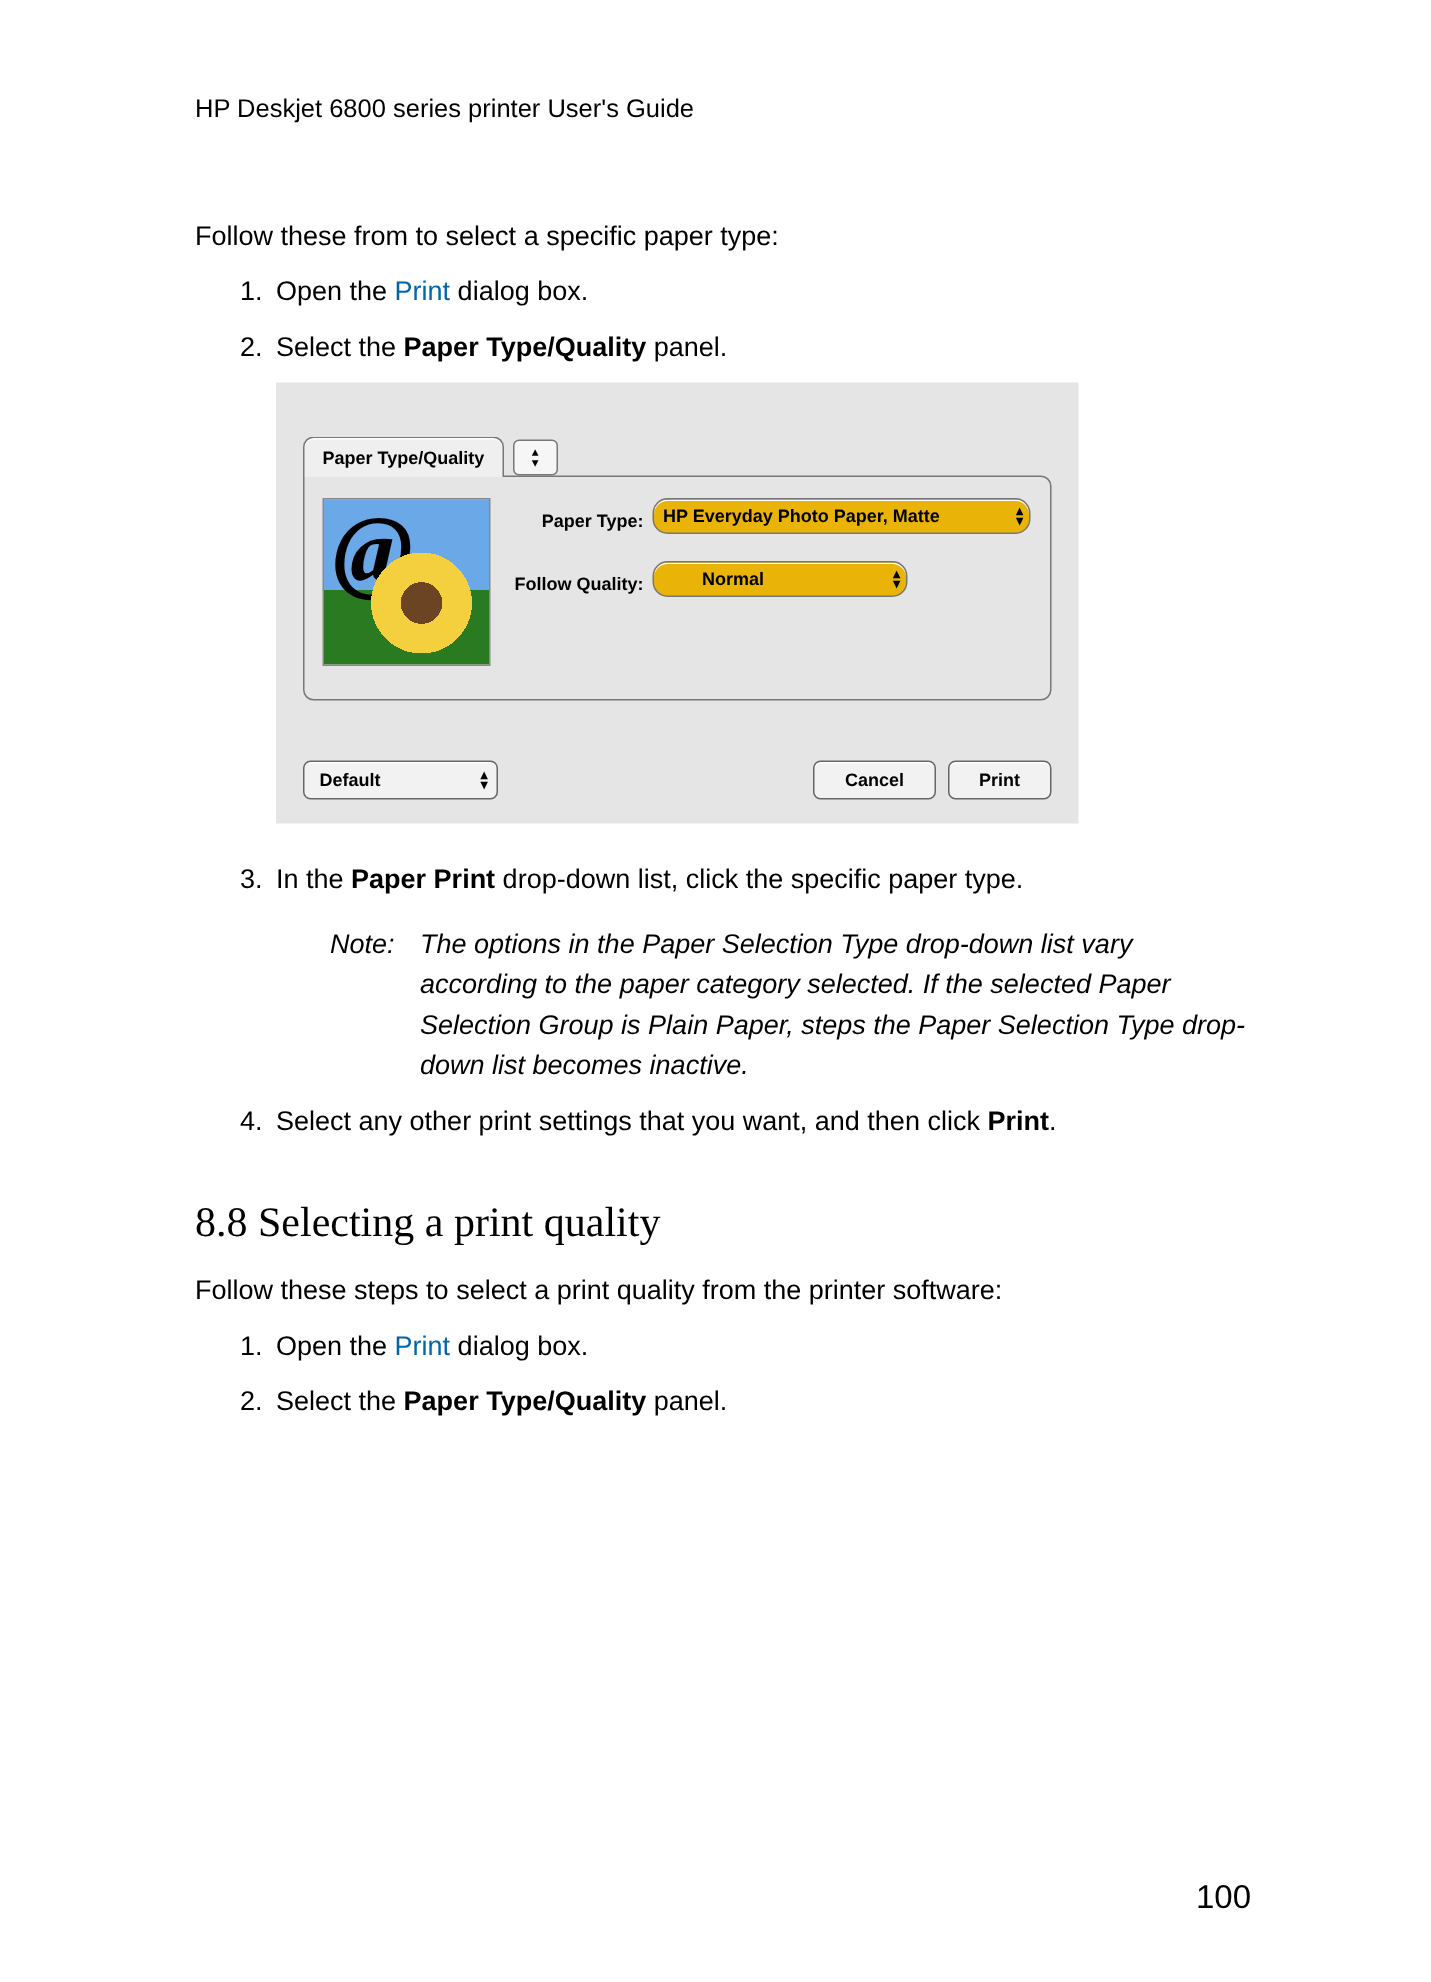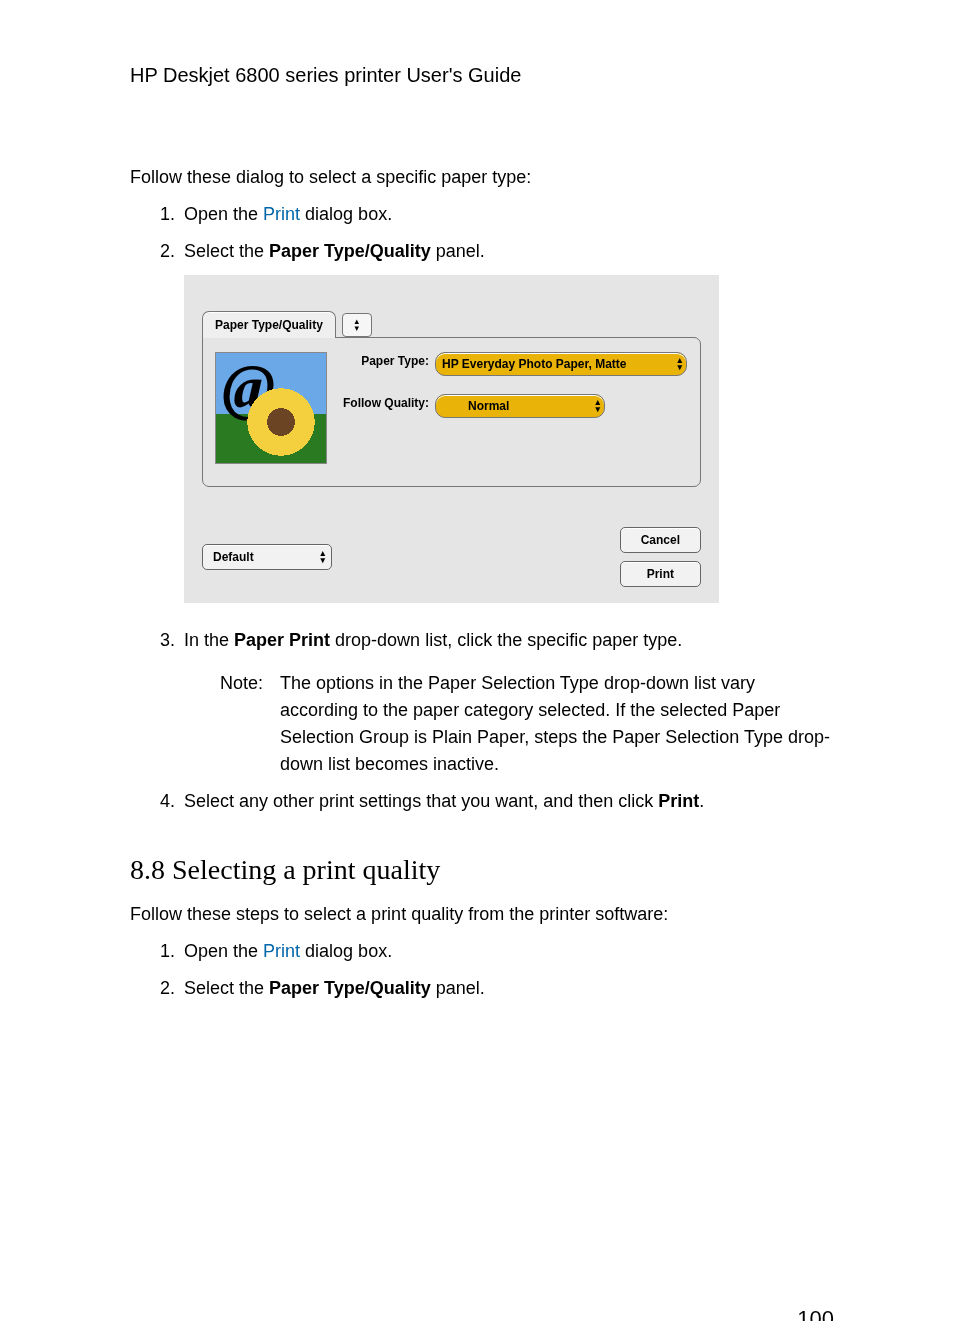--- a/index.html
+++ b/index.html
@@ -7,22 +7,22 @@
       font-size: 18px;
       line-height: 1.5;
       color: #000;
       background: #fff;
       margin: 0;
       padding: 60px 120px 40px 130px;
       width: 954px;
       box-sizing: border-box;
     }
     .header {
-      font-size: 20px;
-      margin-bottom: 74px;
+      font-size: 17px;
+      margin-bottom: 58px;
     }
     .intro {
       margin-bottom: 10px;
     }
     ol {
       margin: 4px 0 20px 0;
       padding-left: 50px;
     }
     ol li {
       margin-bottom: 10px;
@@ -117,21 +117,21 @@
       background: radial-gradient(circle at 50% 50%, #6b4423 0 28%, #f4d03f 28% 68%, transparent 68%);
       border-radius: 50%;
     }
     .controls {
       flex: 1;
       font-size: 12px;
       font-weight: bold;
     }
     .control-row {
       display: flex;
-      align-items: flex-start;
+      align-items: flex-end;
       margin-bottom: 18px;
     }
     .control-label {
       width: 88px;
       text-align: right;
       margin-right: 6px;
     }
     .dropdown {
       border: 1px solid #777;
       background: #eab308;
@@ -161,24 +161,25 @@
       box-shadow: 0 1px 0 #fff inset;
       text-align: center;
     }
     .btn-default {
       width: 112px;
       display: inline-flex;
       justify-content: space-between;
       align-items: center;
       padding: 3px 6px 3px 10px;
     }
-    .footer-right { display: flex; gap: 8px; flex-direction: column; }
+    .footer-right { display: flex; gap: 8px; }
     .note-block {
       display: flex;
       margin: 16px 0 0 36px;
+      font-style: italic;
     }
     .note-label {
       width: 60px;
       flex-shrink: 0;
     }
     .note-text {
       flex: 1;
     }
     h2 {
       font-size: 28px;
@@ -190,21 +191,21 @@
       text-align: right;
       margin-top: 300px;
       font-size: 22px;
     }
   </style>
 </head>
 <body>
 
 <div class="header">HP Deskjet 6800 series printer User's Guide</div>
 
-<div class="intro">Follow these dialog to select a specific paper type:</div>
+<div class="intro">Follow these from to select a specific paper type:</div>
 
 <ol start="1">
   <li>
     <span>Open the </span><span class="link">Print</span><span> dialog box.</span>
   </li>
   <li>
     <span>Select the </span><strong>Paper Type/Quality</strong><span> panel.</span>
 
     <div class="dialog-container">
       <div class="tab-row">

